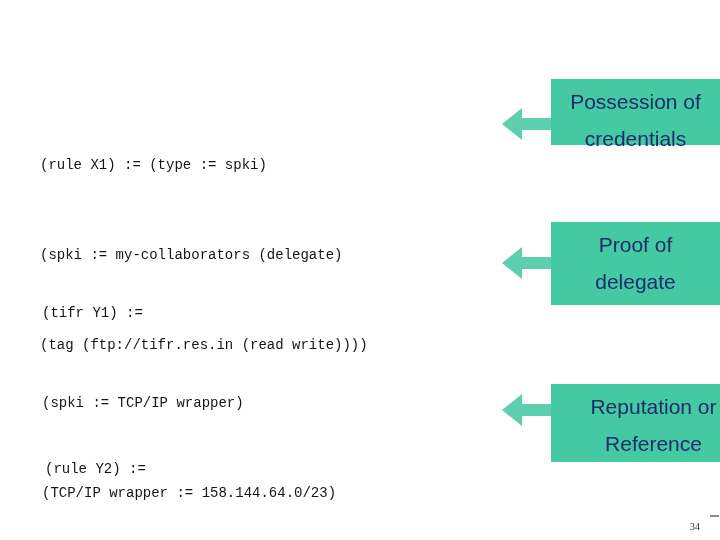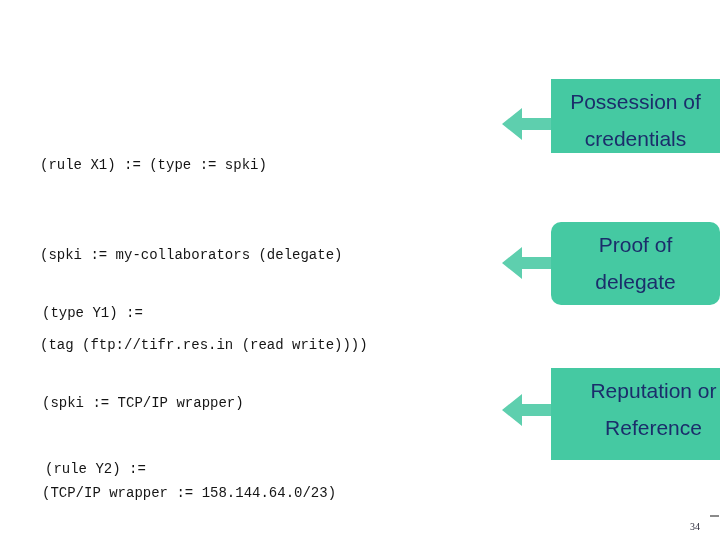--- a/index.html
+++ b/index.html
@@ -16,21 +16,21 @@
     font-size:14px;
     line-height:30px;
     color:var(--code-text,#151515);
     white-space:pre;
     letter-spacing:0px;
   }
   .callout{
     position:absolute;
     left:551px;
     width:169px;
-    height:74px;
+    height:66px;
     background:var(--box-fill,#45c9a2);
     color:var(--box-text,#1b2d6b);
     font-size:21px;
     line-height:37px;
     text-align:center;
     padding-top:4px;
     box-sizing:border-box;
   }
   .arrow{
     position:absolute;
@@ -62,21 +62,21 @@
 
 <div id="slide" style="--slide-bg: #ffffff; --box-fill: #45c9a2; --box-text: #1b2d6b; --code-text: #151515;">
 
   <div class="code-block" style="left:40px; top:90px;">
     <div>(rule X1) := (type := spki)</div>
     <div>(spki := my-collaborators (delegate)</div>
     <div>(tag (ftp://tifr.res.in (read write))))</div>
   </div>
 
   <div class="code-block" style="left:42px; top:238px;">
-    <div>(type Y1) :=</div>
+    <div>(tifr Y1) :=</div>
     <div>(spki := TCP/IP wrapper)</div>
     <div>(TCP/IP wrapper := 158.144.64.0/23)</div>
   </div>
 
   <div class="code-block" style="left:45px; top:394px;">
     <div>(rule Y2) :=</div>
     
     
   </div>
 
@@ -90,32 +90,32 @@
     <div>Possession of</div>
     <div>credentials</div>
   </div>
 
   <div class="arrow" style="top:246px;">
     <svg width="52" height="34" viewBox="0 0 52 34">
       <polygon class="arrow-shape" points="0,17 20,1 20,11 52,11 52,23 20,23 20,33" fill="#5ecfae"></polygon>
     </svg>
   </div>
 
-  <div class="callout" style="top:222px; height:83px;border-radius:10px;">
+  <div class="callout" style="top:222px; height:83px;">
     <div>Proof of</div>
     <div>delegate</div>
   </div>
 
   <div class="arrow" style="top:393px;">
     <svg width="52" height="34" viewBox="0 0 52 34">
       <polygon class="arrow-shape" points="0,17 20,1 20,11 52,11 52,23 20,23 20,33" fill="#5ecfae"></polygon>
     </svg>
   </div>
 
-  <div class="callout" style="top:368px; height:92px;padding-left:36px;">
+  <div class="callout" style="top:384px; height:78px;padding-left:36px;">
     <div>Reputation or</div>
     <div>Reference</div>
   </div>
 
   <div class="footer-dash"></div>
   <div class="page-number">34</div>
 
 </div>
 
 </body></html>

